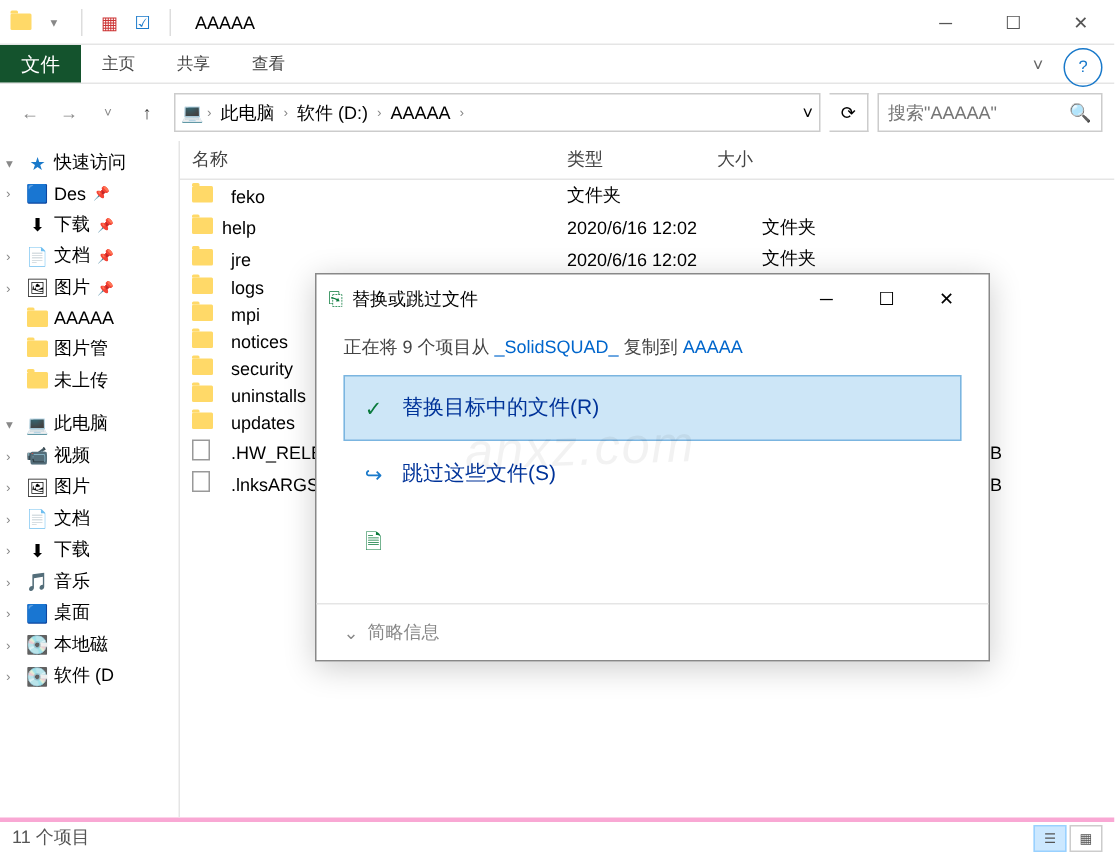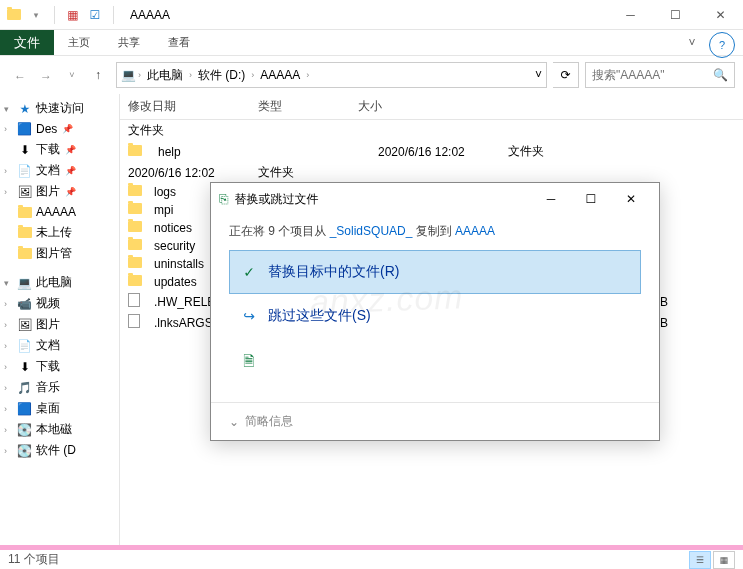--- a/index.html
+++ b/index.html
@@ -44,21 +44,21 @@
 .col-date { width: 130px; }
 .col-type { width: 100px; }
 .col-size { width: 60px; }
 .file-list { flex: 1; }
 .file-row { display: flex; padding: 2px 8px; align-items: center; }
 .file-row .icon { width: 20px; }
 .folder-icon { width: 14px; height: 11px; background: #ffd968; border-radius: 1px; display: inline-block; position: relative; }
 .folder-icon::before { content: ''; position: absolute; top: -2px; left: 0; width: 5px; height: 2px; background: #ffd968; border-radius: 1px 1px 0 0; }
 .file-icon { width: 12px; height: 14px; background: #fff; border: 1px solid #999; display: inline-block; position: relative; }
 
-.statusbar { height: 24px; border-top: 5px solid #f9a8d4; display: flex; align-items: center; padding: 0 8px; font-size: 12px; color: #555; }
+.statusbar { height: 24px; border-top: 3px solid #f9a8d4; display: flex; align-items: center; padding: 0 8px; font-size: 12px; color: #555; }
 .statusbar .views { margin-left: auto; display: flex; gap: 2px; }
 .statusbar .view-btn { width: 22px; height: 18px; border: 1px solid #ccc; display: flex; align-items: center; justify-content: center; font-size: 9px; }
 .statusbar .view-btn.active { background: #cce8ff; border-color: #99d1ff; }
 
 
 .dialog-backdrop { position: absolute; top: 0; left: 0; right: 0; bottom: 0; pointer-events: none; }
 .dialog { position: absolute; left: 210px; top: 182px; width: 450px; background: #fff; border: 1px solid #888; box-shadow: 0 4px 20px rgba(0,0,0,0.2); pointer-events: auto; }
 .dialog-title { height: 32px; display: flex; align-items: center; padding: 0 8px; font-size: 12px; }
 .dialog-title .dlg-icon { margin-right: 6px; color: #0a7a3c; }
 .dialog-title .dlg-controls { margin-left: auto; display: flex; }
@@ -174,28 +174,28 @@
         <span class="icon">
           <span class="folder-icon"></span>
         </span>
         <span>AAAAA</span>
       </div>
     <div class="nav-item">
         <span class="arrow"></span>
         <span class="icon">
           <span class="folder-icon"></span>
         </span>
-        <span>未上传</span>
+        <span>图片管</span>
       </div>
     <div class="nav-item">
         <span class="arrow"></span>
         <span class="icon">
           <span class="folder-icon"></span>
         </span>
-        <span>图片管</span>
+        <span>未上传</span>
       </div>
     <div class="nav-spacer"></div>
     <div class="nav-item">
         <span class="arrow">▾</span>
         <span class="icon">💻</span>
         <span>此电脑</span>
       </div>
     <div class="nav-item">
         <span class="arrow">›</span>
         <span class="icon">📹</span>
@@ -233,39 +233,47 @@
       </div>
     <div class="nav-item">
         <span class="arrow">›</span>
         <span class="icon">💽</span>
         <span>软件 (D</span>
       </div>
   </div>
 
   <div class="content">
     <div class="col-headers">
-      <div class="col-date">修改日期</div>
+      <div class="col-name">名称</div>
       <div class="col-type">类型</div>
       <div class="col-size">大小</div>
     </div>
     <div class="file-list" id="file-list">
         <div class="file-row">
+          <div class="col-name" style="display:flex;align-items:center;gap:6px">
+            <span class="icon"><span class="folder-icon"></span></span>
+            <span>feko</span>
+          </div>
           <div class="col-type">文件夹</div>
           <div class="col-size" style="text-align:right"></div>
         </div>
         <div class="file-row">
-          <div class="col-name" style="display:flex;align-items:center;gap:10px">
+          <div class="col-name" style="display:flex;align-items:center;gap:0">
             <span class="icon"><span class="folder-icon"></span></span>
             <span>help</span>
           </div>
           <div class="col-date">2020/6/16 12:02</div>
           <div class="col-type">文件夹</div>
           <div class="col-size" style="text-align:right"></div>
         </div>
         <div class="file-row">
+          <div class="col-name" style="display:flex;align-items:center;gap:6px">
+            <span class="icon"><span class="folder-icon"></span></span>
+            <span>jre</span>
+          </div>
           <div class="col-date">2020/6/16 12:02</div>
           <div class="col-type">文件夹</div>
           <div class="col-size" style="text-align:right"></div>
         </div>
         <div class="file-row">
           <div class="col-name" style="display:flex;align-items:center;gap:6px">
             <span class="icon"><span class="folder-icon"></span></span>
             <span>logs</span>
           </div>
           <div class="col-date"></div>

